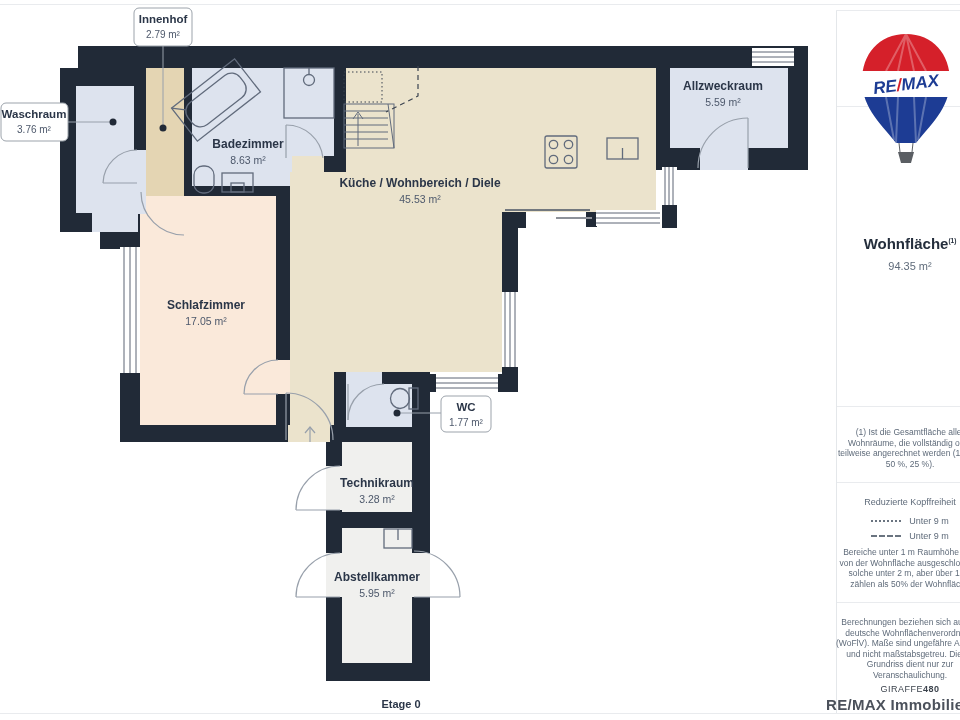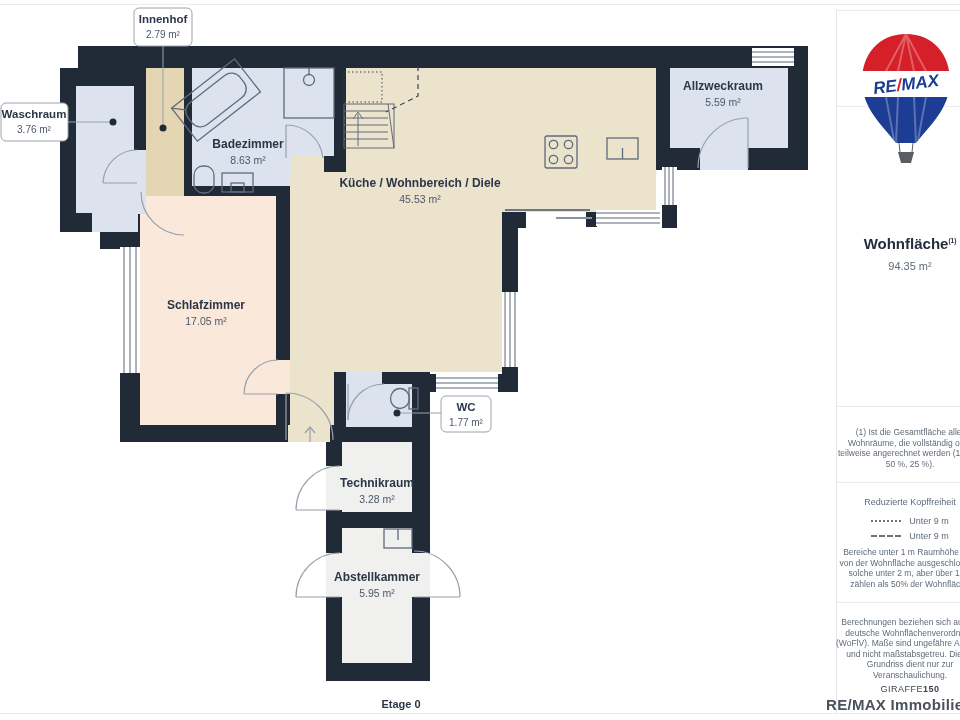--- a/index.html
+++ b/index.html
@@ -359,16 +359,16 @@
 <div class="sb sb-small" style="top:617px;">
   <div>Berechnungen beziehen sich auf die</div>
   <div>deutsche Wohnflächenverordnung</div>
   <div>(WoFlV). Maße sind ungefähre Angaben</div>
   <div>und nicht maßstabsgetreu. Dieser</div>
   <div>Grundriss dient nur zur</div>
   <div>Veranschaulichung.</div>
 </div>
 
 <div class="sb giraffe" style="top:684px;">
-  <span>GIRAFFE</span><b>150</b>
+  <span>GIRAFFE</span><b>480</b>
 </div>
 
 <div class="watermark">RE/MAX Immobilien Del</div>
 
 </body></html>

